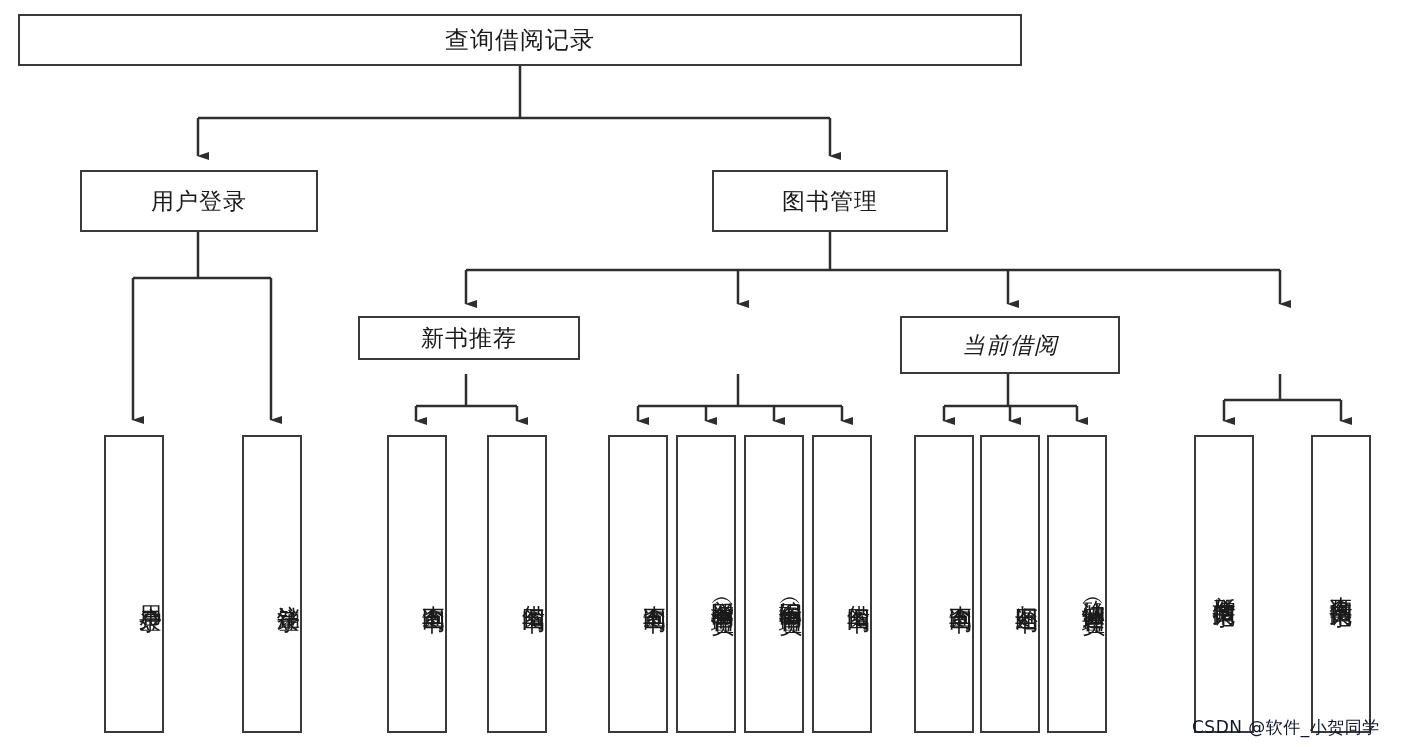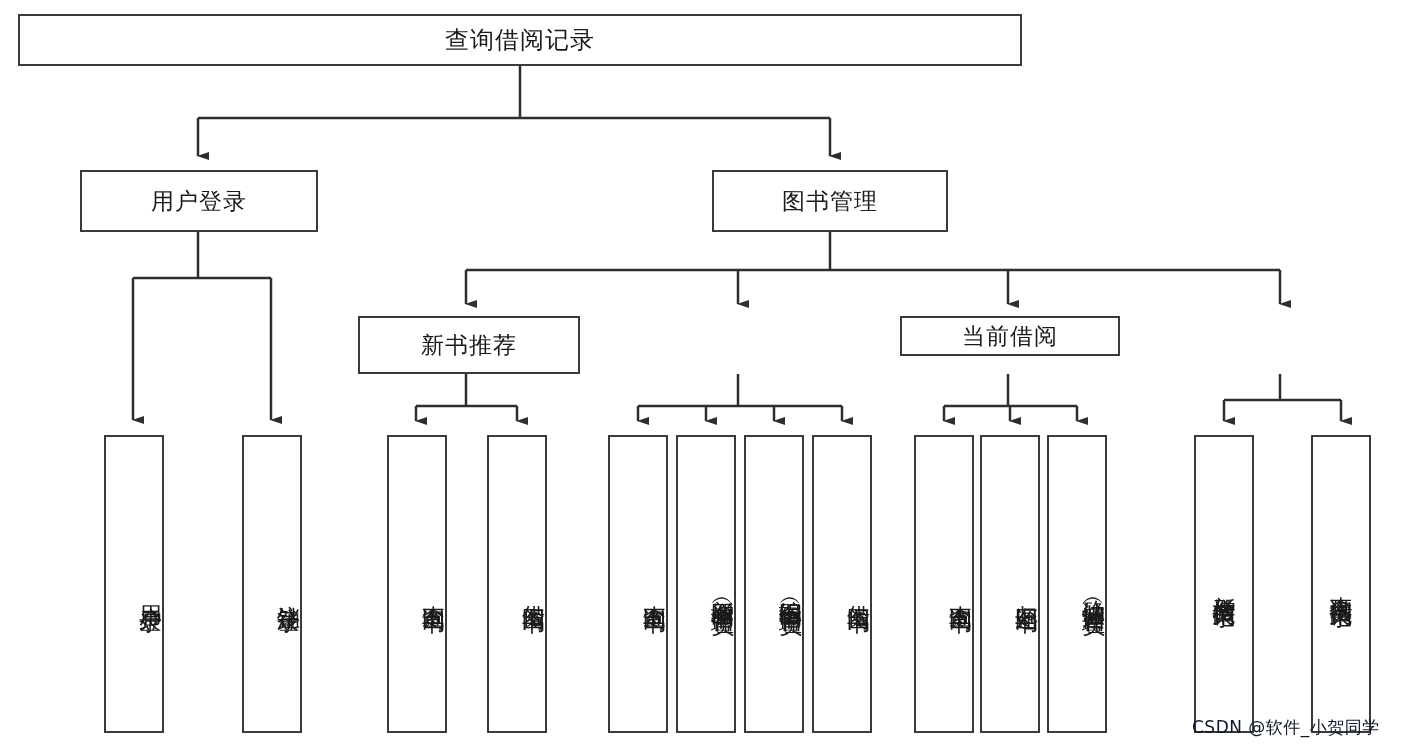--- a/index.html
+++ b/index.html
@@ -129,24 +129,24 @@
     <span>查询借阅记录</span>
   </div>
 
   <div class="node horiz" style="left:80px; top:170px; width:238px; height:62px;">
     <span>用户登录</span>
   </div>
   <div class="node horiz" style="left:712px; top:170px; width:236px; height:62px;">
     <span>图书管理</span>
   </div>
 
-  <div class="node horiz" style="left:358px; top:316px; width:222px; height:58px;">
+  <div class="node horiz" style="left:358px; top:316px; width:222px; height:44px;">
     <span>新书推荐</span>
   </div>
-  <div class="node horiz" style="left:900px; top:316px; width:220px; height:40px;">
+  <div class="node horiz" style="left:900px; top:316px; width:220px; height:58px;font-style:italic;">
     <span>当前借阅</span>
   </div>
 
   <div class="node vert" style="left:104px; top:435px; width:60px; height:298px;">
     <span class="vlabel">用户登录</span>
   </div>
   <div class="node vert" style="left:242px; top:435px; width:60px; height:298px;">
     <span class="vlabel">注销登录</span>
   </div>
 

